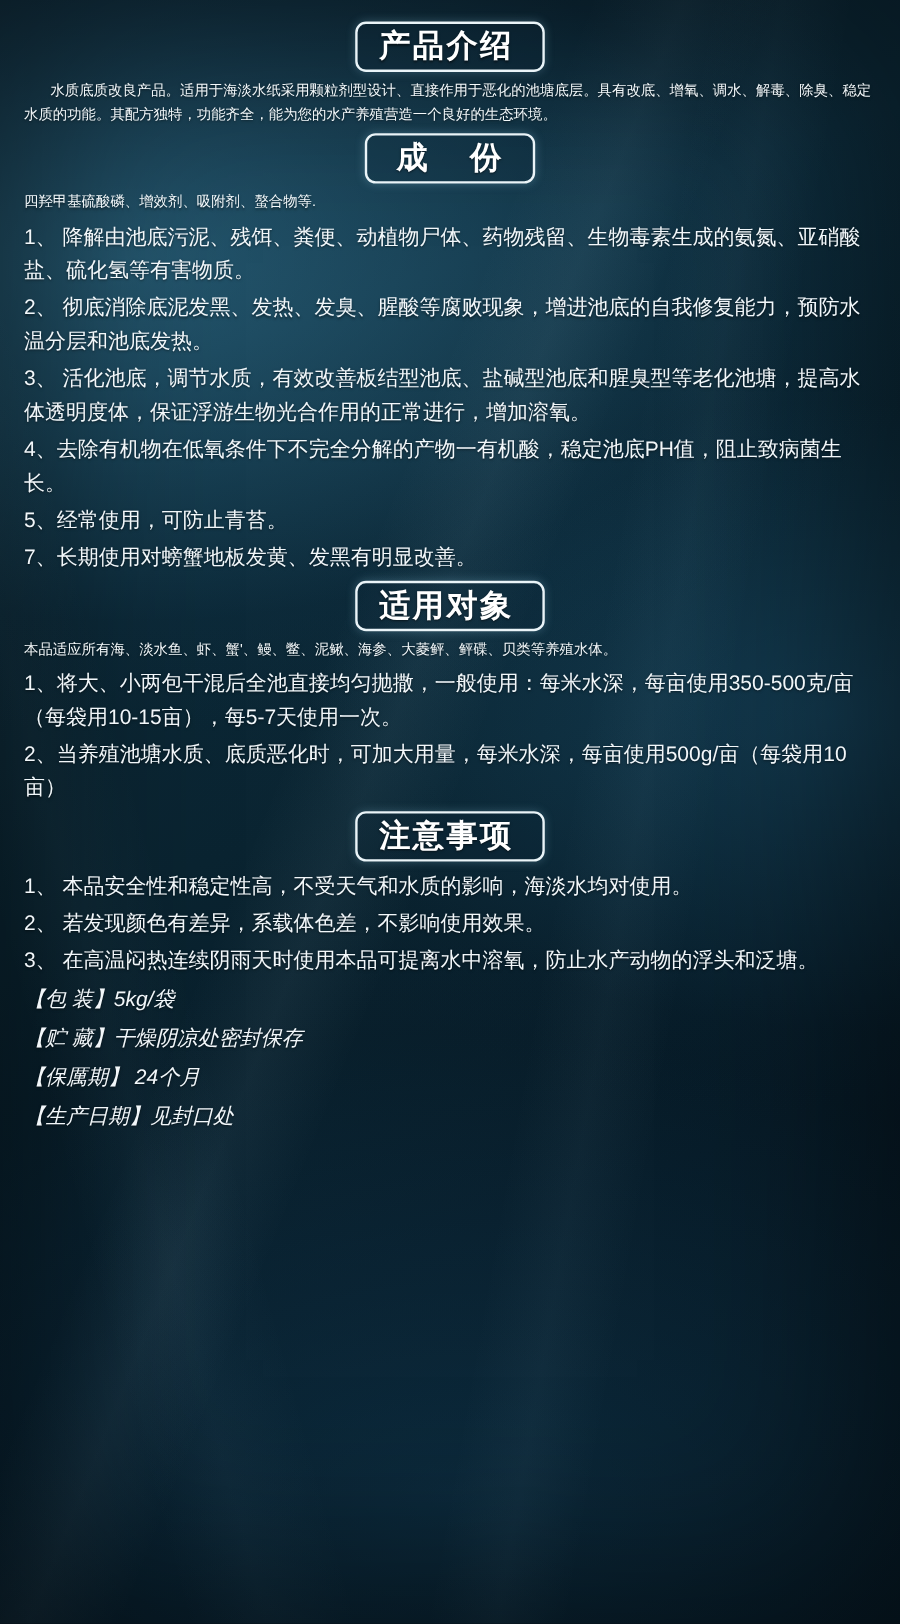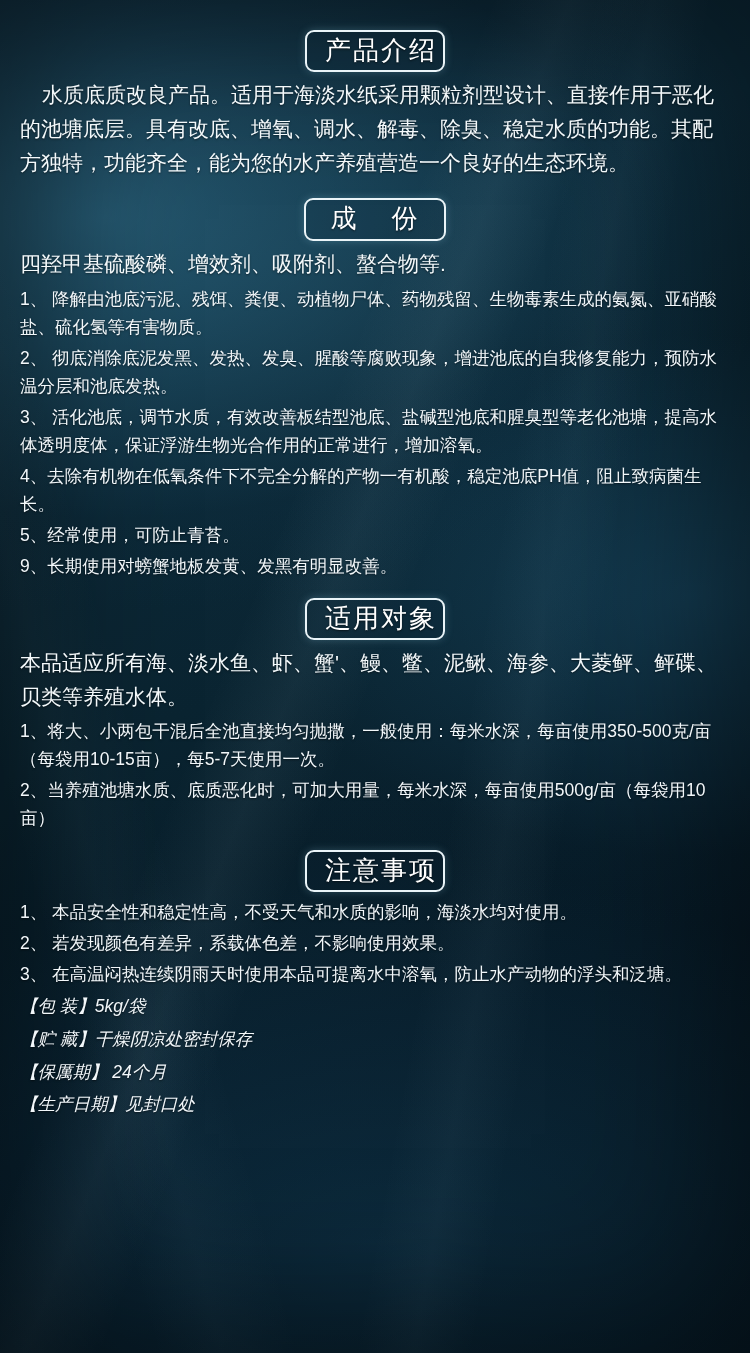--- a/index.html
+++ b/index.html
@@ -48,40 +48,39 @@
   }
 
   .heading-wrap {
     text-align: center;
     margin: 6px 0 6px 0;
   }
   .heading {
     display: inline-block;
     border: 2px solid #eaf4f8;
     border-radius: 9px;
-    padding: 5px 6px 6px 18px;
+    padding: 5px 24px 6px 18px;
     font-size: 26px;
-    font-weight: normal;
+    font-weight: bold;
     letter-spacing: 2px;
     color: #ffffff;
     line-height: 1.05;
     text-shadow: 0 1px 2px rgba(0,0,0,0.55);
     box-shadow: 0 0 8px rgba(150,210,235,0.25);
     background: rgba(10,35,50,0.18);
-    margin-top: 12px;
   }
   .heading.wide {
     letter-spacing: 14px;
     padding-left: 24px;
     padding-right: 12px;
   }
 
   p.para {
     margin: 4px 0 4px 0;
-    font-size: 21px;
+    font-size: 12px;
     line-height: 1.62;
     color: #f4f9fb;
     text-shadow: 0 1px 2px rgba(0,0,0,0.5);
   }
   p.indent {
     text-indent: 22px;
   }
   p.list {
     margin: 3px 0 3px 0;
     font-size: 17.5px;
@@ -117,21 +116,21 @@
     <div class="heading-wrap">
       <span class="heading wide">成    份</span>
     </div>
     <p class="para">四羟甲基硫酸磷、增效剂、吸附剂、螯合物等.</p>
 
     <p class="list">1、 降解由池底污泥、残饵、粪便、动植物尸体、药物残留、生物毒素生成的氨氮、亚硝酸盐、硫化氢等有害物质。</p>
     <p class="list">2、 彻底消除底泥发黑、发热、发臭、腥酸等腐败现象，增进池底的自我修复能力，预防水温分层和池底发热。</p>
     <p class="list">3、 活化池底，调节水质，有效改善板结型池底、盐碱型池底和腥臭型等老化池塘，提高水体透明度体，保证浮游生物光合作用的正常进行，增加溶氧。</p>
     <p class="list">4、去除有机物在低氧条件下不完全分解的产物一有机酸，稳定池底PH值，阻止致病菌生长。</p>
     <p class="list">5、经常使用，可防止青苔。</p>
-    <p class="list">9、长期使用对螃蟹地板发黄、发黑有明显改善。</p>
+    <p class="list">7、长期使用对螃蟹地板发黄、发黑有明显改善。</p>
 
     <div class="heading-wrap">
       <span class="heading">适用对象</span>
     </div>
     <p class="para tight">本品适应所有海、淡水鱼、虾、蟹'、鳗、鳖、泥鳅、海参、大菱鲆、鲆碟、贝类等养殖水体。</p>
 
     <p class="list">1、将大、小两包干混后全池直接均匀抛撒，一般使用：每米水深，每亩使用350-500克/亩（每袋用10-15亩），每5-7天使用一次。</p>
     <p class="list">2、当养殖池塘水质、底质恶化时，可加大用量，每米水深，每亩使用500g/亩（每袋用10亩）</p>
 
     <div class="heading-wrap">

